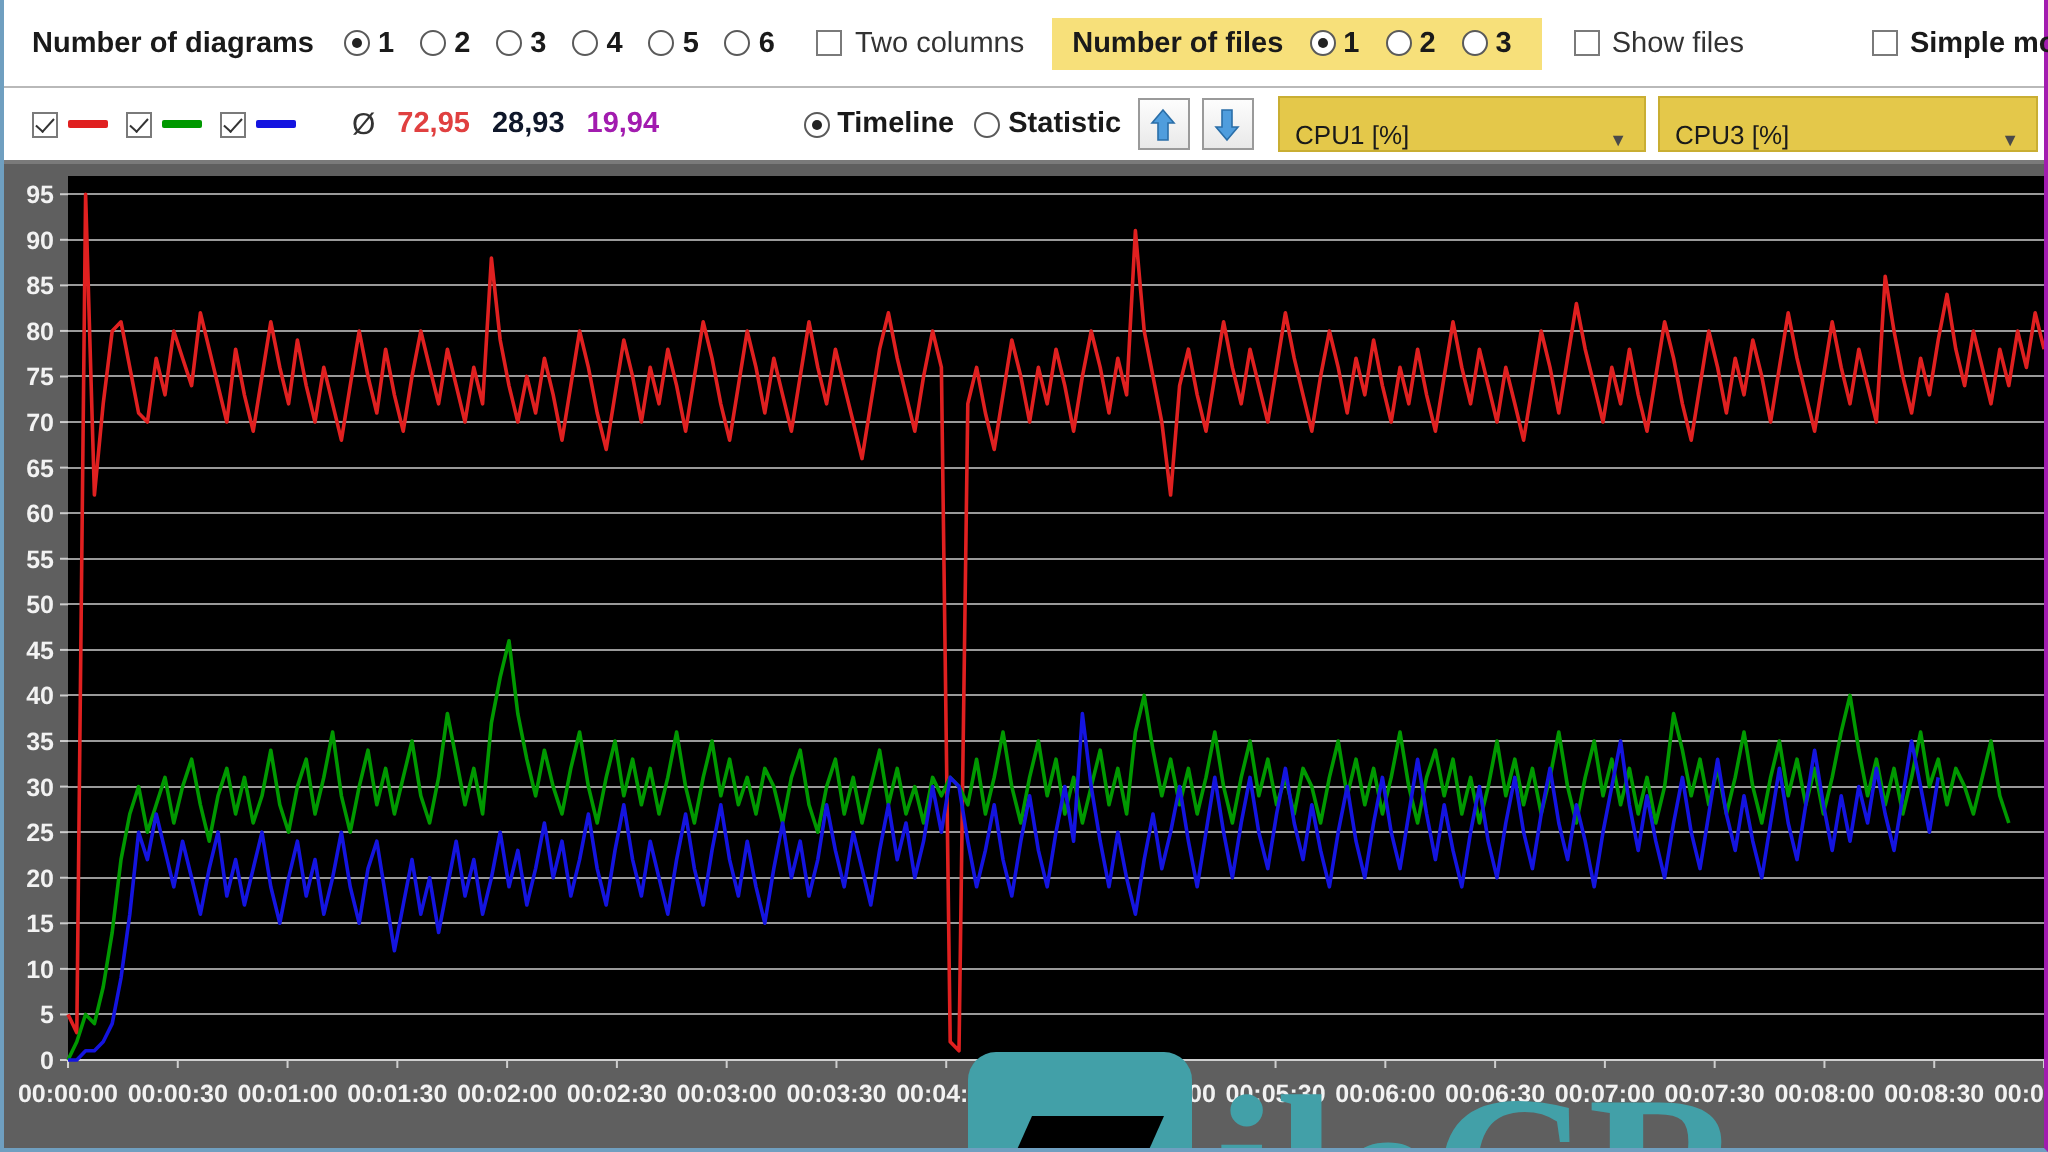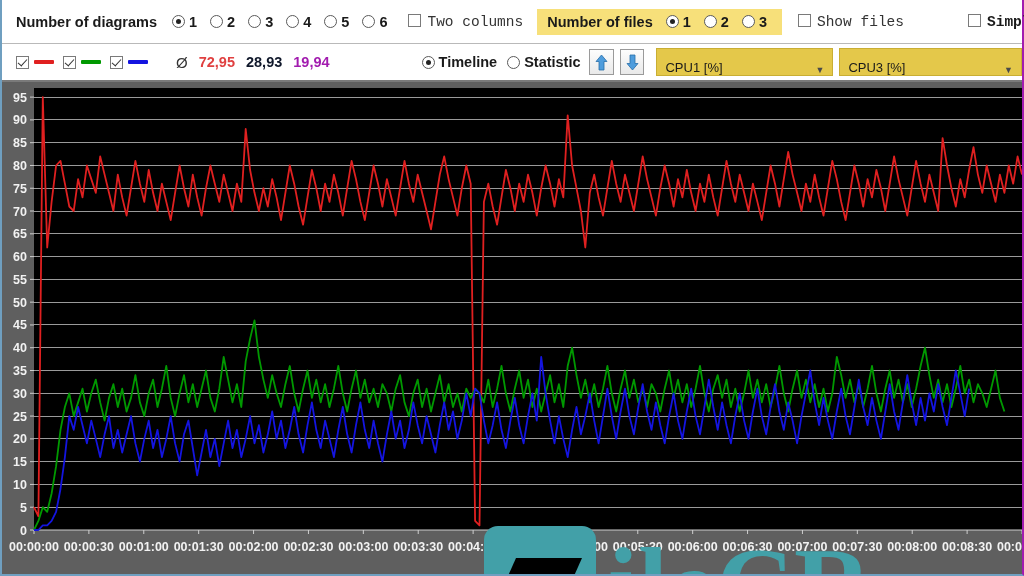--- a/index.html
+++ b/index.html
@@ -57,24 +57,23 @@
   .radio-dot.on::after {
     content: "";
     position: absolute;
     left: 3px; top: 3px;
     width: 5px; height: 5px;
     border-radius: 50%;
     background: #222;
   }
   .radio-text { font-size: 14.5px; font-weight: bold; color: #1a1a1a; }
   .chk-item {
-    display: flex; gap: 6px;
+    display: flex; align-items: center; gap: 6px;
     white-space: nowrap;
     padding: 0 6px;
-    font-family: Liberation Mono, monospace;
   }
   .chk-box {
     width: 13px; height: 13px;
     border: 1px solid #7a7a7a;
     background: #fff;
     display: inline-block;
     position: relative;
     flex: 0 0 13px;
   }
   .chk-box.on::after {
@@ -104,21 +103,21 @@
     display: flex;
     align-items: center;
     padding: 0 0 0 14px;
   }
   .legend-grp { display: flex; align-items: center; gap: 9px; }
   .legend-item { display: flex; align-items: center; gap: 5px; }
   .swatch { width: 20px; height: 4px; display: inline-block; border-radius: 1px; }
   .avg-grp { display: flex; align-items: center; gap: 11px; margin-left: 28px; }
   .avg-sym { font-size: 15px; color: #333; }
   .avg-val { font-size: 14.5px; font-weight: bold; }
-  .mode-grp { display: flex; align-items: center; gap: 10px; margin-left: 92px; }
+  .mode-grp { display: flex; align-items: center; gap: 10px; margin-left: 72px; }
   .arrow-btn {
     width: 26px; height: 26px;
     border: 1px solid #9a9a9a;
     background: linear-gradient(#fdfdfd, #e9e9e9);
     display: flex; align-items: center; justify-content: center;
     margin-left: 8px;
   }
   .dropdown {
     height: 28px;
     background: #e4c84a;

